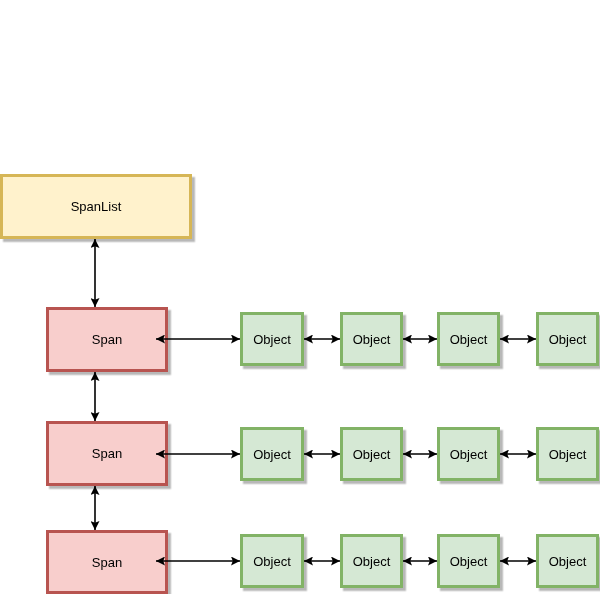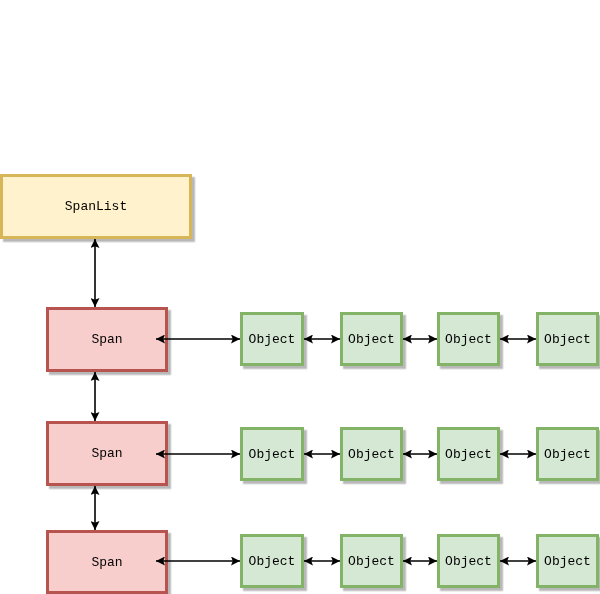--- a/index.html
+++ b/index.html
@@ -6,21 +6,21 @@
     margin: 0;
     padding: 0;
     background: var(--background, #ffffff);
   }
   .canvas {
     position: relative;
     width: 600px;
     height: 594px;
     overflow: hidden;
     background: var(--background, #ffffff);
-    font-family: Liberation Mono, monospace;
+    font-family: Liberation Sans, sans-serif;
   }
   .connectors {
     position: absolute;
     left: 0;
     top: 0;
     width: 600px;
     height: 594px;
     z-index: 2;
     pointer-events: none;
   }

